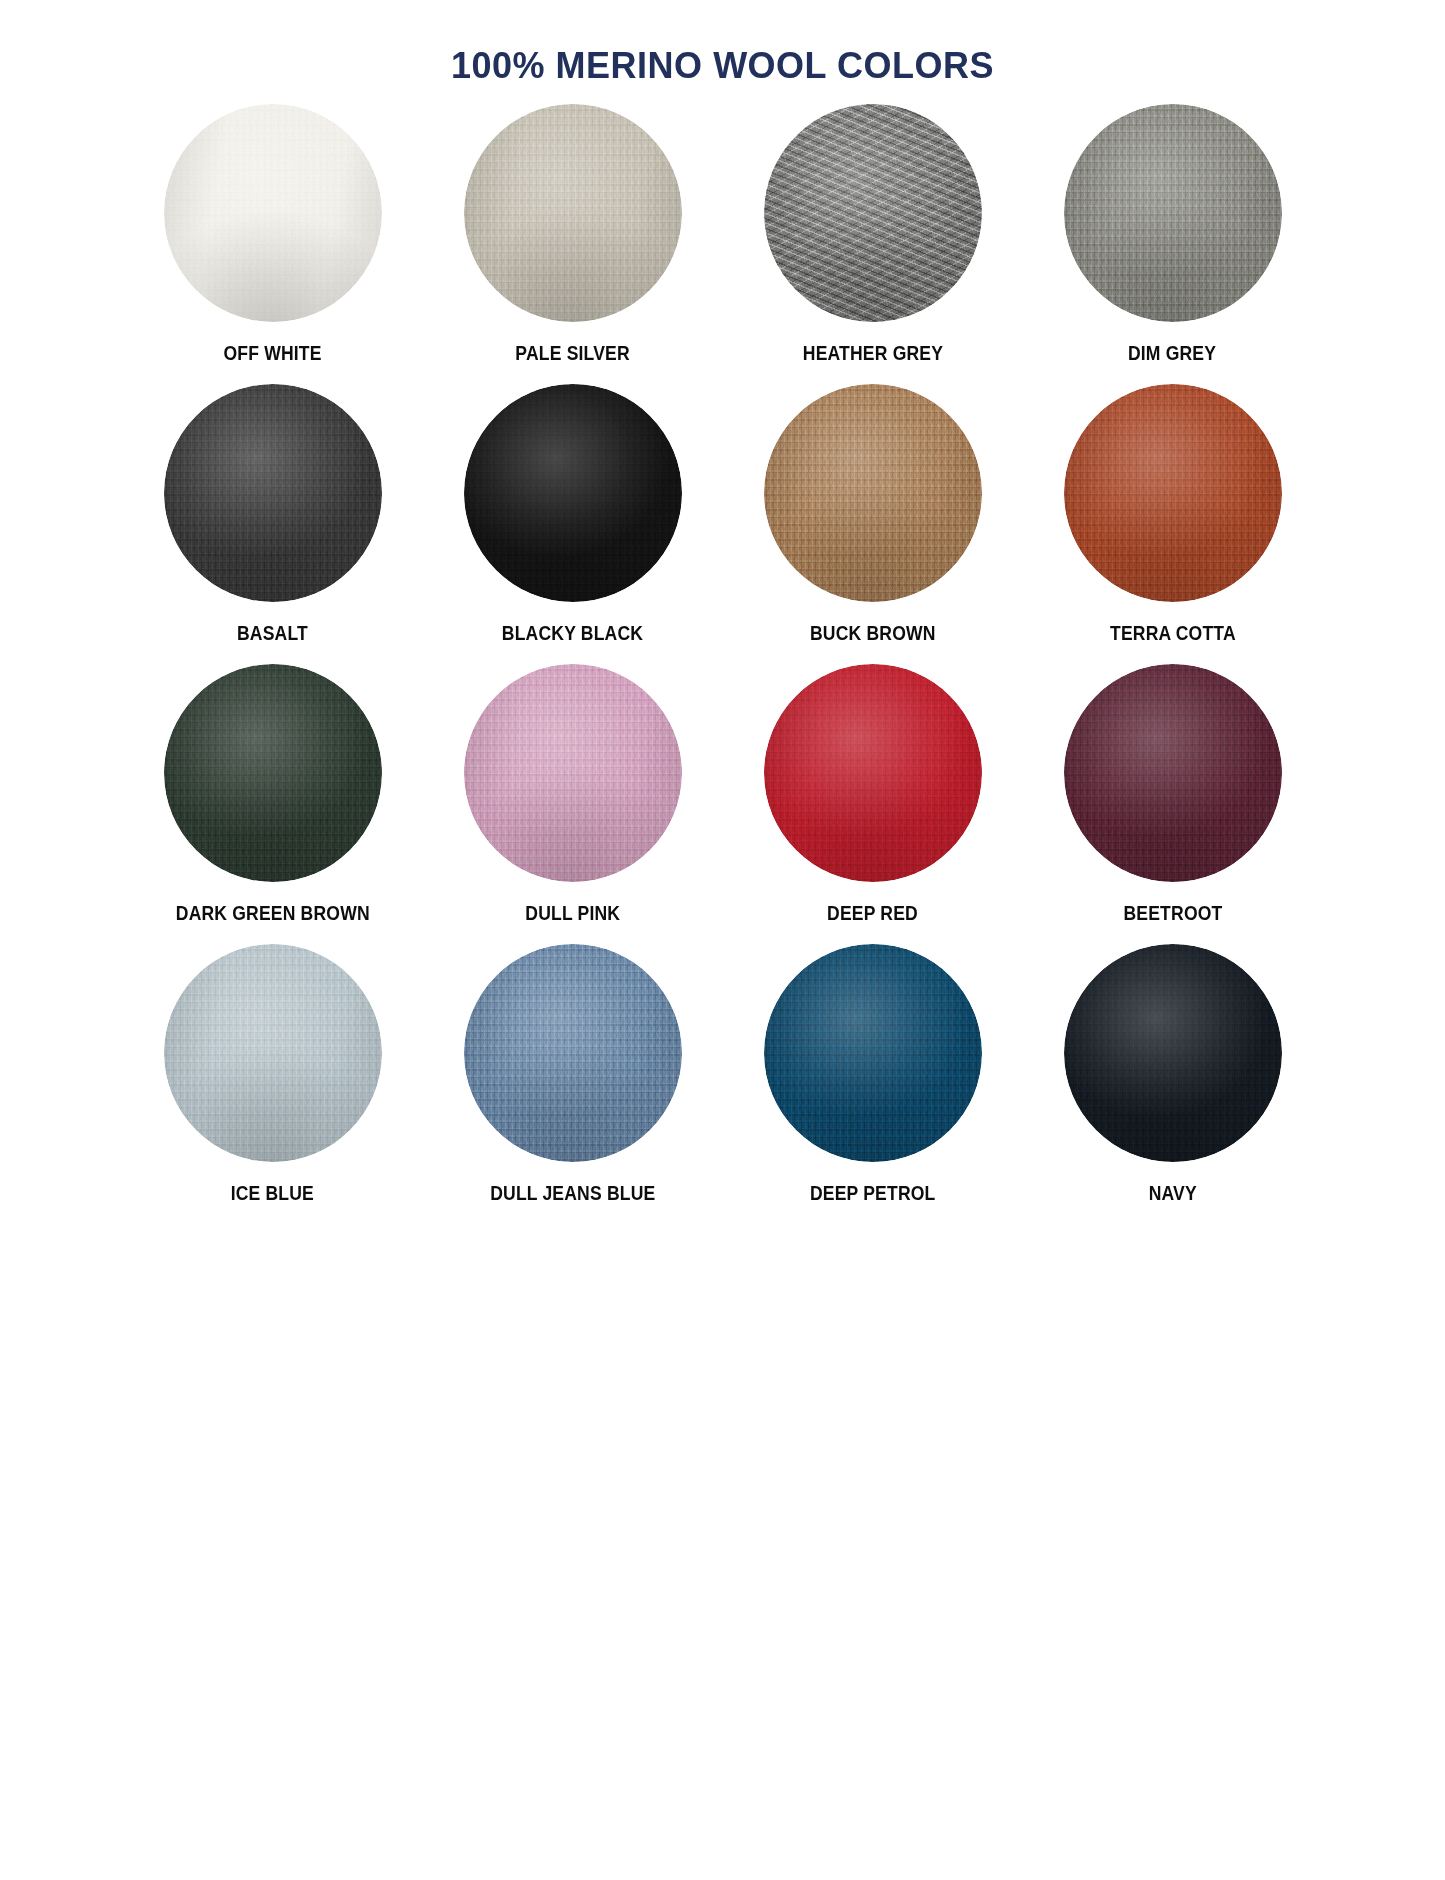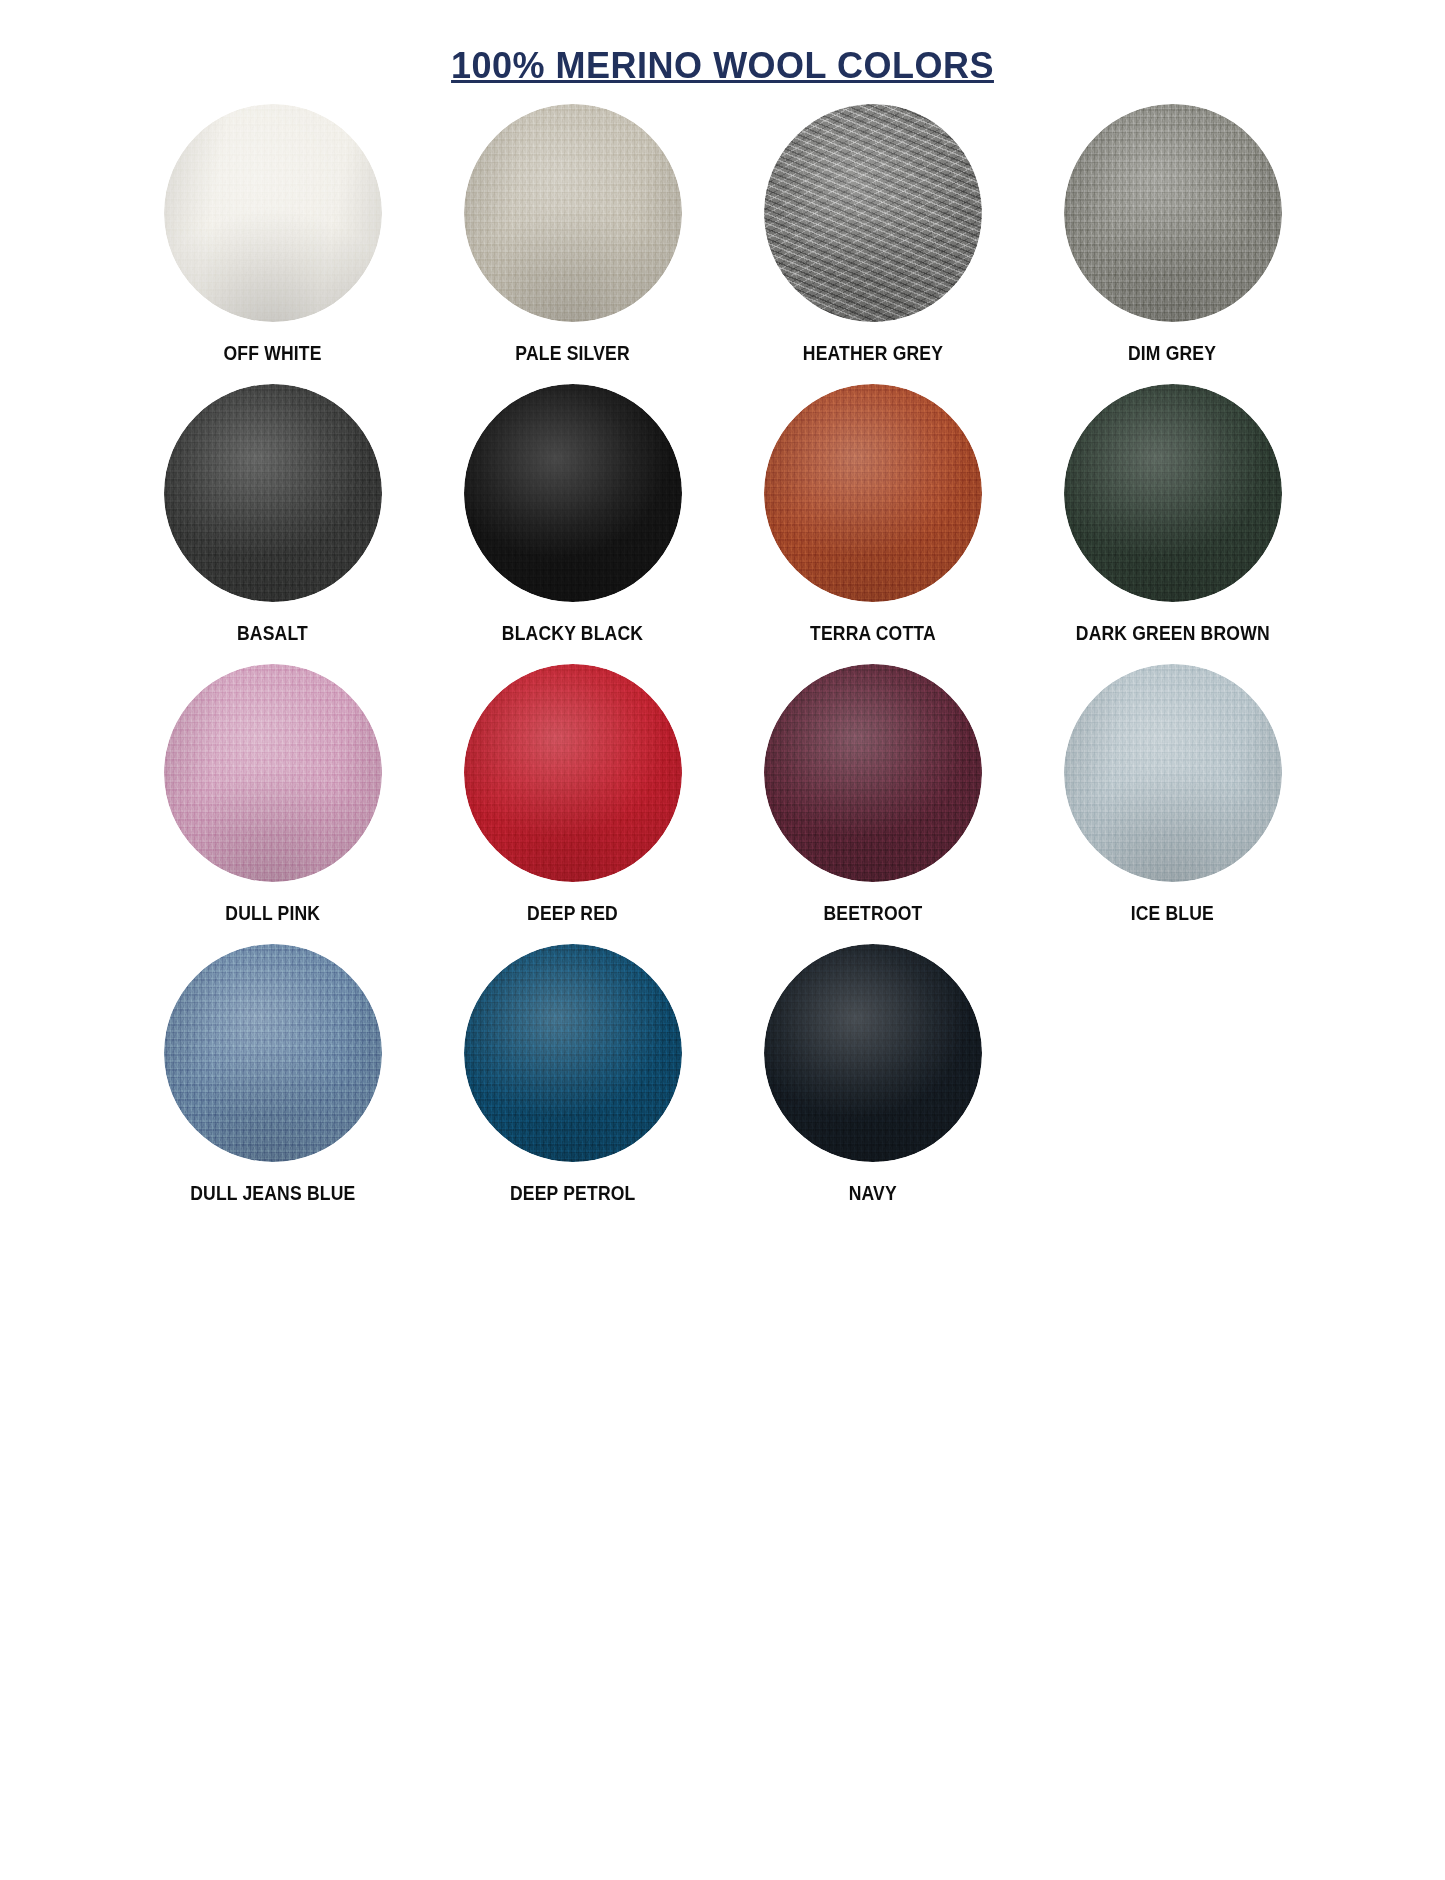--- a/index.html
+++ b/index.html
@@ -30,21 +30,20 @@
     padding-top: 46px;
     text-align: center;
     font-family: "Liberation Sans", sans-serif;
     font-weight: bold;
     font-size: 36px;
     letter-spacing: 0.5px;
     color: #21315c;
     text-transform: uppercase;
     line-height: 1.1;
     user-select: none;
-    text-decoration: underline;
   }
 
   
   .swatch-grid {
     margin: 0 auto;
     padding: 0;
     width: 1200px;
     display: grid;
     grid-template-columns: repeat(4, 1fr);
     row-gap: 0px;
@@ -235,20 +234,28 @@
       <div class="swatch-cell">
         <div class="swatch-disc-wrap">
           <div class="swatch-disc" style="background: rgb(21, 21, 21);"></div>
           <div class="knit-tex"></div>
           <div class="shade"></div>
         </div>
         <div class="swatch-label">BLACKY BLACK</div>
       </div>
       <div class="swatch-cell">
         <div class="swatch-disc-wrap">
+          <div class="swatch-disc" style="background: rgb(168, 128, 90);"></div>
+          <div class="knit-tex"></div>
+          <div class="shade"></div>
+        </div>
+        <div class="swatch-label">BUCK BROWN</div>
+      </div>
+      <div class="swatch-cell">
+        <div class="swatch-disc-wrap">
           <div class="swatch-disc" style="background: rgb(168, 74, 43);"></div>
           <div class="knit-tex"></div>
           <div class="shade"></div>
         </div>
         <div class="swatch-label">TERRA COTTA</div>
       </div>
       <div class="swatch-cell">
         <div class="swatch-disc-wrap">
           <div class="swatch-disc" style="background: rgb(47, 61, 51);"></div>
           <div class="knit-tex"></div>

